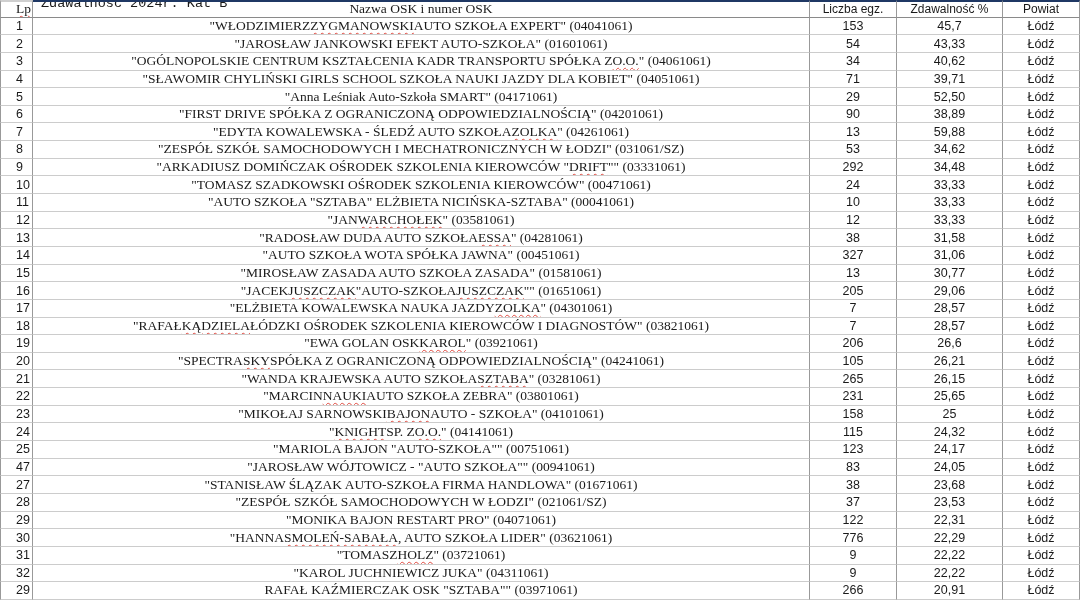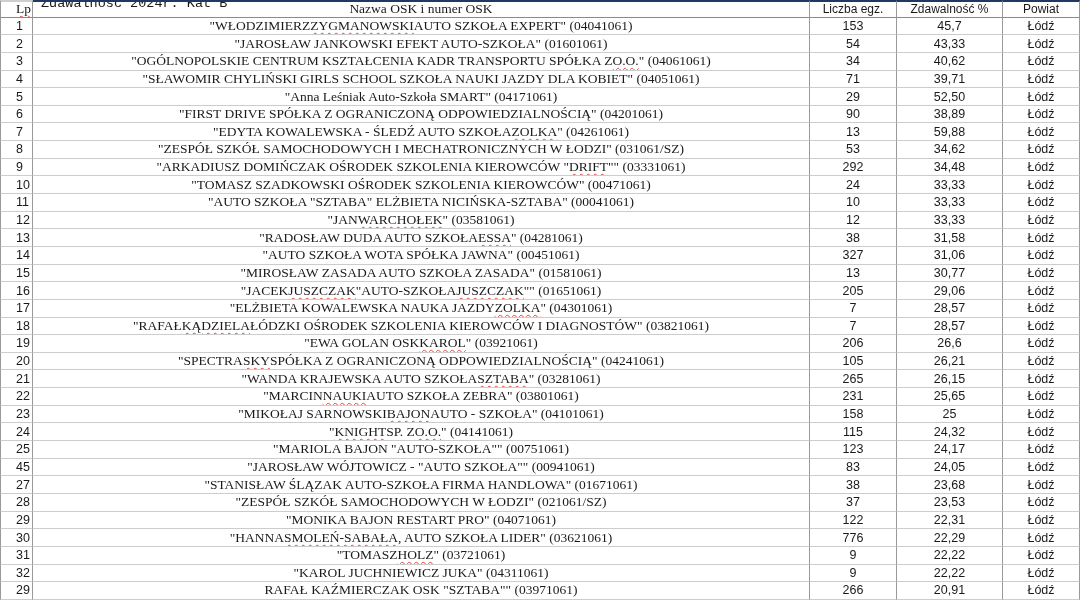--- a/index.html
+++ b/index.html
@@ -280,21 +280,21 @@
 
   <div class="row">
     <div class="cell lp sans">25</div>
     <div class="cell center serif">"MARIOLA BAJON "AUTO-SZKOŁA"" (00751061)</div>
     <div class="cell center sans">123</div>
     <div class="cell center sans">24,17</div>
     <div class="cell center sans">Łódź</div>
   </div>
 
   <div class="row">
-    <div class="cell lp sans">45</div>
+    <div class="cell lp sans">47</div>
     <div class="cell center serif">"JAROSŁAW WÓJTOWICZ - "AUTO SZKOŁA"" (00941061)</div>
     <div class="cell center sans">83</div>
     <div class="cell center sans">24,05</div>
     <div class="cell center sans">Łódź</div>
   </div>
 
   <div class="row">
     <div class="cell lp sans">27</div>
     <div class="cell center serif">"STANISŁAW ŚLĄZAK AUTO-SZKOŁA FIRMA HANDLOWA" (01671061)</div>
     <div class="cell center sans">38</div>

